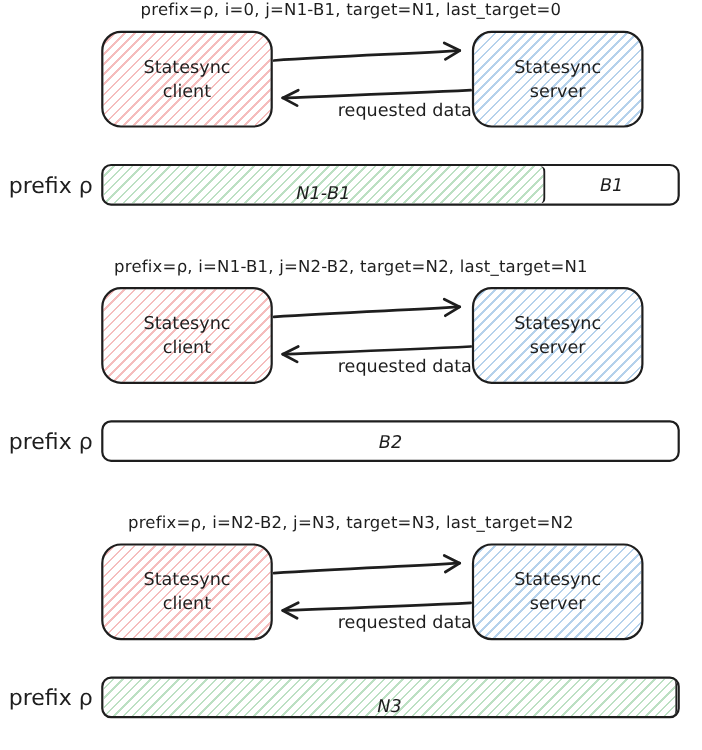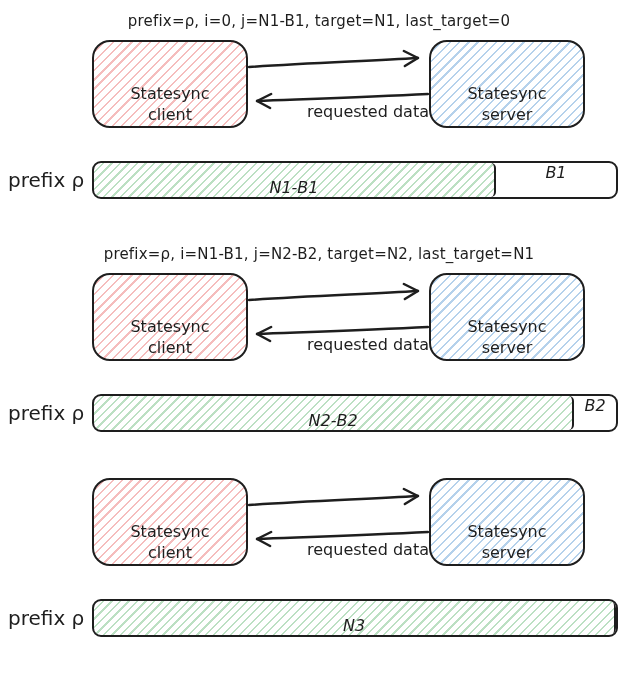--- a/index.html
+++ b/index.html
@@ -10,21 +10,21 @@
   .canvas {
     position: relative;
     width: 638px;
     height: 682px;
     overflow: hidden;
     font-family: "DejaVu Sans", sans-serif;
     color: #1e1e1e;
     background: #ffffff;
   }
   .stage { }
-  .stage-1 { padding-top: 12px; }
+  .stage-1 { padding-top: 0; }
   .stage + .stage { margin-top: 46px; }
 
   .caption {
     text-align: center;
     font-size: 15px;
     letter-spacing: 0.2px;
     margin-bottom: 10px;
     white-space: nowrap;
   }
 
@@ -35,21 +35,21 @@
   }
   .node {
     box-sizing: border-box;
     width: 156px;
     border: 2.5px solid #1e1e1e;
     border-radius: 18px;
     background: #ffffff;
     display: flex;
     flex-direction: column;
     align-items: center;
-    justify-content: flex-end;
+    justify-content: center;
     font-size: 16px;
     line-height: 1.35;
   }
   .node.client {
     background-image: repeating-linear-gradient(135deg,
       rgba(224,49,49,0.32) 0px, rgba(224,49,49,0.32) 1.6px,
       transparent 1.6px, transparent 6.5px);
   }
   .node.server {
     background-image: repeating-linear-gradient(135deg,
@@ -112,21 +112,21 @@
     align-items: flex-end;
     justify-content: center;
     background-image: repeating-linear-gradient(135deg,
       rgba(47,158,68,0.32) 0px, rgba(47,158,68,0.32) 1.6px,
       transparent 1.6px, transparent 6px);
   }
   .bar-rest {
     flex: 1;
     min-width: 0;
     display: flex;
-    align-items: flex-start;
+    align-items: center;
     justify-content: center;
     overflow: hidden;
   }
   .seg-label {
     font-size: 16px;
     font-style: italic;
     white-space: nowrap;
   }
 </style>
 </head>
@@ -185,31 +185,29 @@
         <div class="arrow-label">requested data</div>
       </div>
       <div class="node server">
         <span>Statesync</span>
         <span>server</span>
       </div>
     </div>
     <div class="bar-row">
       <div class="prefix-label">prefix ρ</div>
       <div class="bar">
-        <div class="bar-fill" style="width: 92%;">
-          <span class="seg-label">N2-B2</span>
-        </div>
         <div class="bar-rest">
           <span class="seg-label">B2</span>
         </div>
       </div>
     </div>
   </section>
 
   <section class="stage">
+    <div class="caption">prefix=ρ, i=N2-B2, j=N3, target=N3, last_target=N2</div>
     <div class="boxes-row">
       <div class="node client">
         <span>Statesync</span>
         <span>client</span>
       </div>
       <div class="arrows">
         <svg viewBox="0 0 180 88" preserveAspectRatio="none">
           <path class="stroke" d="M1 27 C 60 23, 120 21, 169 18"></path>
           <path class="stroke" d="M169 18 L155 11 M169 18 L156 26"></path>
           <path class="stroke" d="M179 54 C 120 57, 60 59, 9 61"></path>

